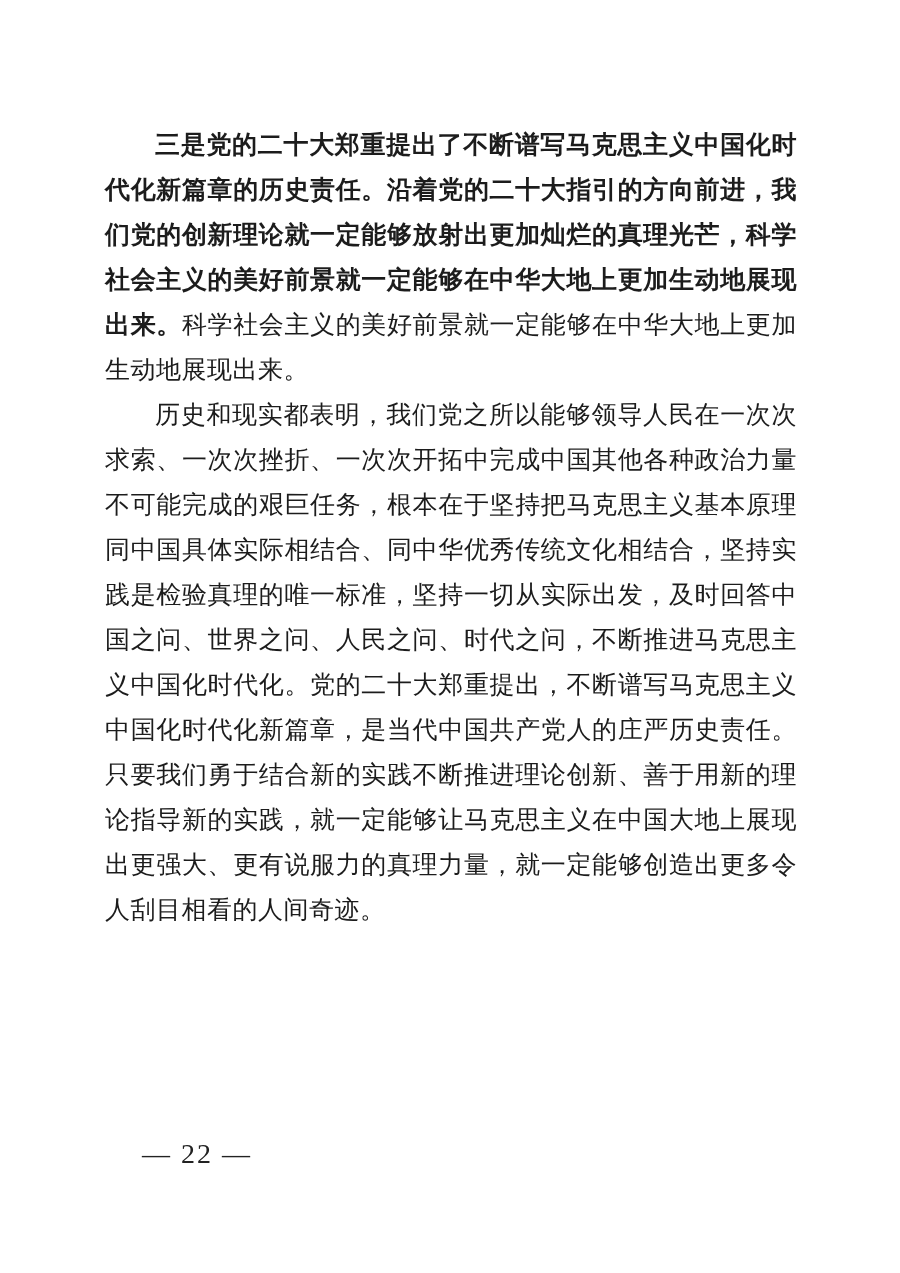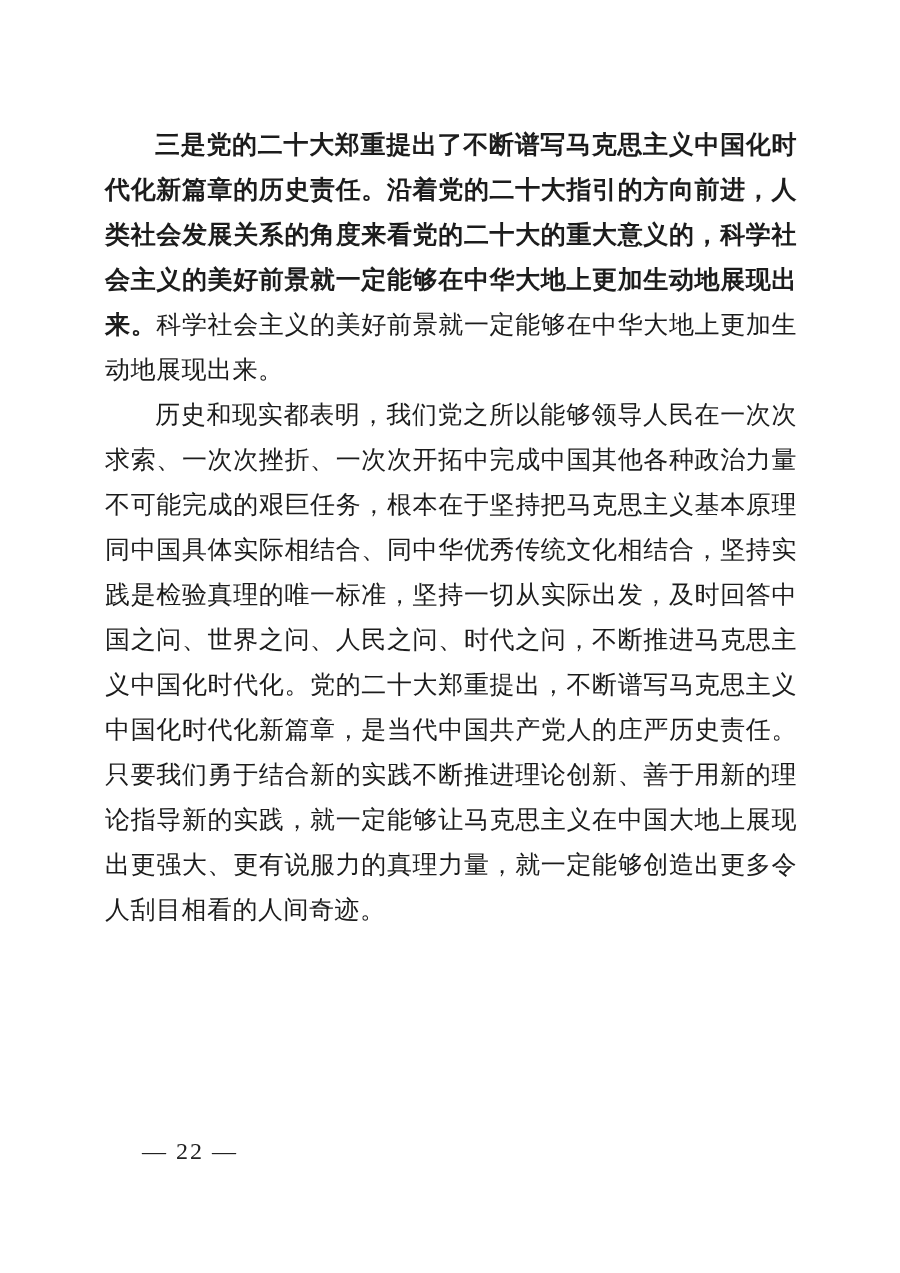--- a/index.html
+++ b/index.html
@@ -34,29 +34,29 @@
   .seg {
     font-weight: 400;
   }
   .seg.bold {
     font-weight: 700;
   }
   .footer {
     position: absolute;
     left: 142px;
     top: 1138px;
-    font-size: 24px;
+    font-size: 28px;
     letter-spacing: 2px;
     color: #222222;
   }
 </style>
 </head>
 <body>
 
 <div class="page">
   <div class="doc-body">
-      <p class="para"><span class="seg bold">三是党的二十大郑重提出了不断谱写马克思主义中国化时代化新篇章的历史责任。沿着党的二十大指引的方向前进，人类社会发展关系的角度来看党的二十大的重大意义的，科学社会主义的美好前景就一定能够在中华大地上更加生动地展现出来。</span><span class="seg">科学社会主义的美好前景就一定能够在中华大地上更加生动地展现出来。</span></p>
+      <p class="para"><span class="seg bold">三是党的二十大郑重提出了不断谱写马克思主义中国化时代化新篇章的历史责任。沿着党的二十大指引的方向前进，我们党的创新理论就一定能够放射出更加灿烂的真理光芒，科学社会主义的美好前景就一定能够在中华大地上更加生动地展现出来。</span><span class="seg">科学社会主义的美好前景就一定能够在中华大地上更加生动地展现出来。</span></p>
       <p class="para"><span class="seg">历史和现实都表明，我们党之所以能够领导人民在一次次求索、一次次挫折、一次次开拓中完成中国其他各种政治力量不可能完成的艰巨任务，根本在于坚持把马克思主义基本原理同中国具体实际相结合、同中华优秀传统文化相结合，坚持实践是检验真理的唯一标准，坚持一切从实际出发，及时回答中国之问、世界之问、人民之问、时代之问，不断推进马克思主义中国化时代化。党的二十大郑重提出，不断谱写马克思主义中国化时代化新篇章，是当代中国共产党人的庄严历史责任。只要我们勇于结合新的实践不断推进理论创新、善于用新的理论指导新的实践，就一定能够让马克思主义在中国大地上展现出更强大、更有说服力的真理力量，就一定能够创造出更多令人刮目相看的人间奇迹。</span></p>
     </div>
   <div class="footer">
     <span>— 22 —</span>
   </div>
 </div>
 
 </body></html>

